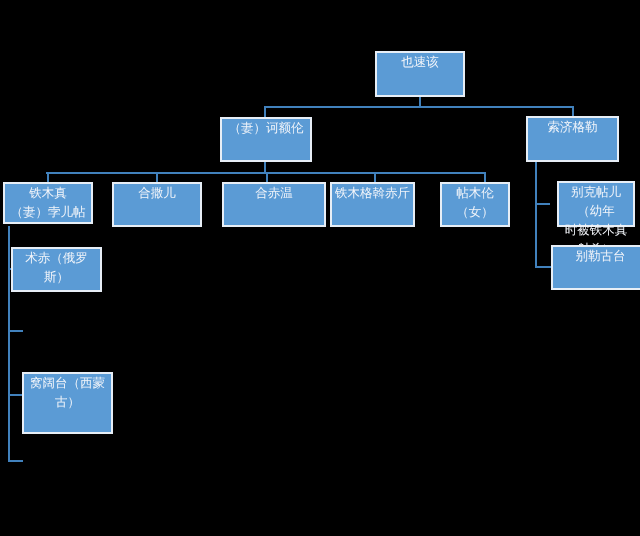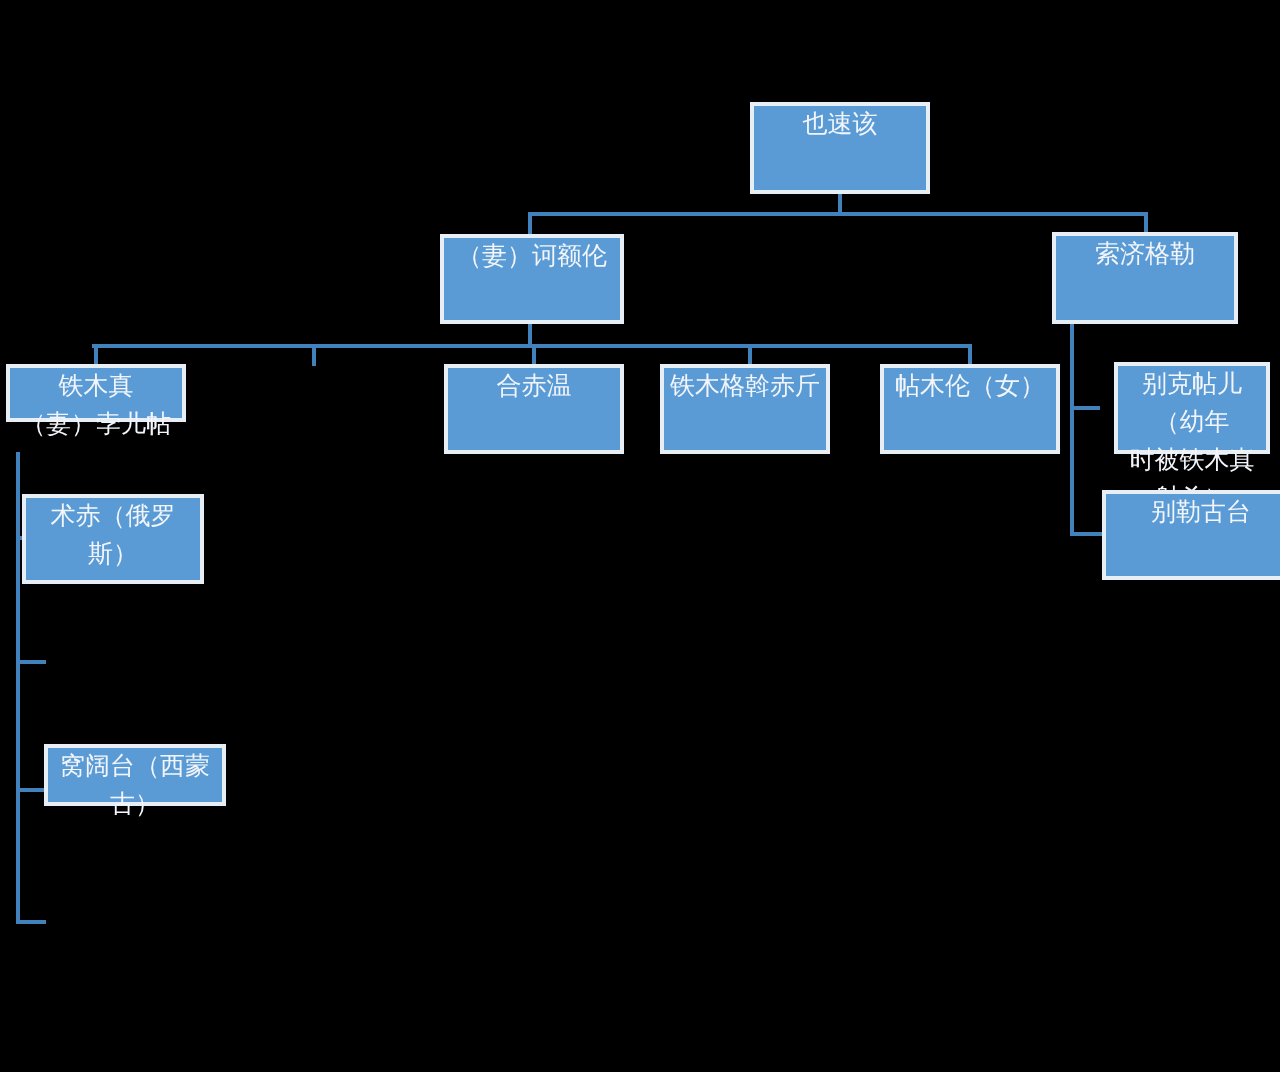--- a/index.html
+++ b/index.html
@@ -66,51 +66,54 @@
   </div>
 
   <div class="node" style="left:220px;top:117px;width:92px;height:45px">
     <span class="label">（妻）诃额伦</span>
   </div>
 
   <div class="node" style="left:526px;top:116px;width:93px;height:46px">
     <span class="label">索济格勒</span>
   </div>
 
-  <div class="node" style="left:3px;top:182px;width:90px;height:29px">
+  <div class="node" style="left:3px;top:182px;width:90px;height:42px">
     <span class="label">铁木真
 （妻）孛儿帖</span>
   </div>
 
+  <div class="node" style="left:112px;top:182px;width:90px;height:45px">
+    <span class="label">合撒儿</span>
+  </div>
 
-  <div class="node" style="left:222px;top:182px;width:90px;height:45px">
+  <div class="node" style="left:222px;top:182px;width:104px;height:45px">
     <span class="label">合赤温</span>
   </div>
 
   <div class="node" style="left:330px;top:182px;width:85px;height:45px">
     <span class="label">铁木格斡赤斤</span>
   </div>
 
-  <div class="node" style="left:440px;top:182px;width:90px;height:45px">
+  <div class="node" style="left:440px;top:182px;width:70px;height:45px">
     <span class="label">帖木伦（女）</span>
   </div>
 
   <div class="node" style="left:557px;top:181px;width:78px;height:46px">
     <span class="label">别克帖儿（幼年
 时被铁木真射杀）</span>
   </div>
 
   <div class="node" style="left:551px;top:245px;width:99px;height:45px">
     <span class="label">别勒古台</span>
   </div>
 
   <div class="node" style="left:11px;top:247px;width:91px;height:45px">
     <span class="label">术赤（俄罗斯）</span>
   </div>
 
 
-  <div class="node" style="left:22px;top:372px;width:91px;height:31px">
+  <div class="node" style="left:22px;top:372px;width:91px;height:62px">
     <span class="label">窝阔台（西蒙
 古）</span>
   </div>
 
 
 </div>
 
 </body></html>

